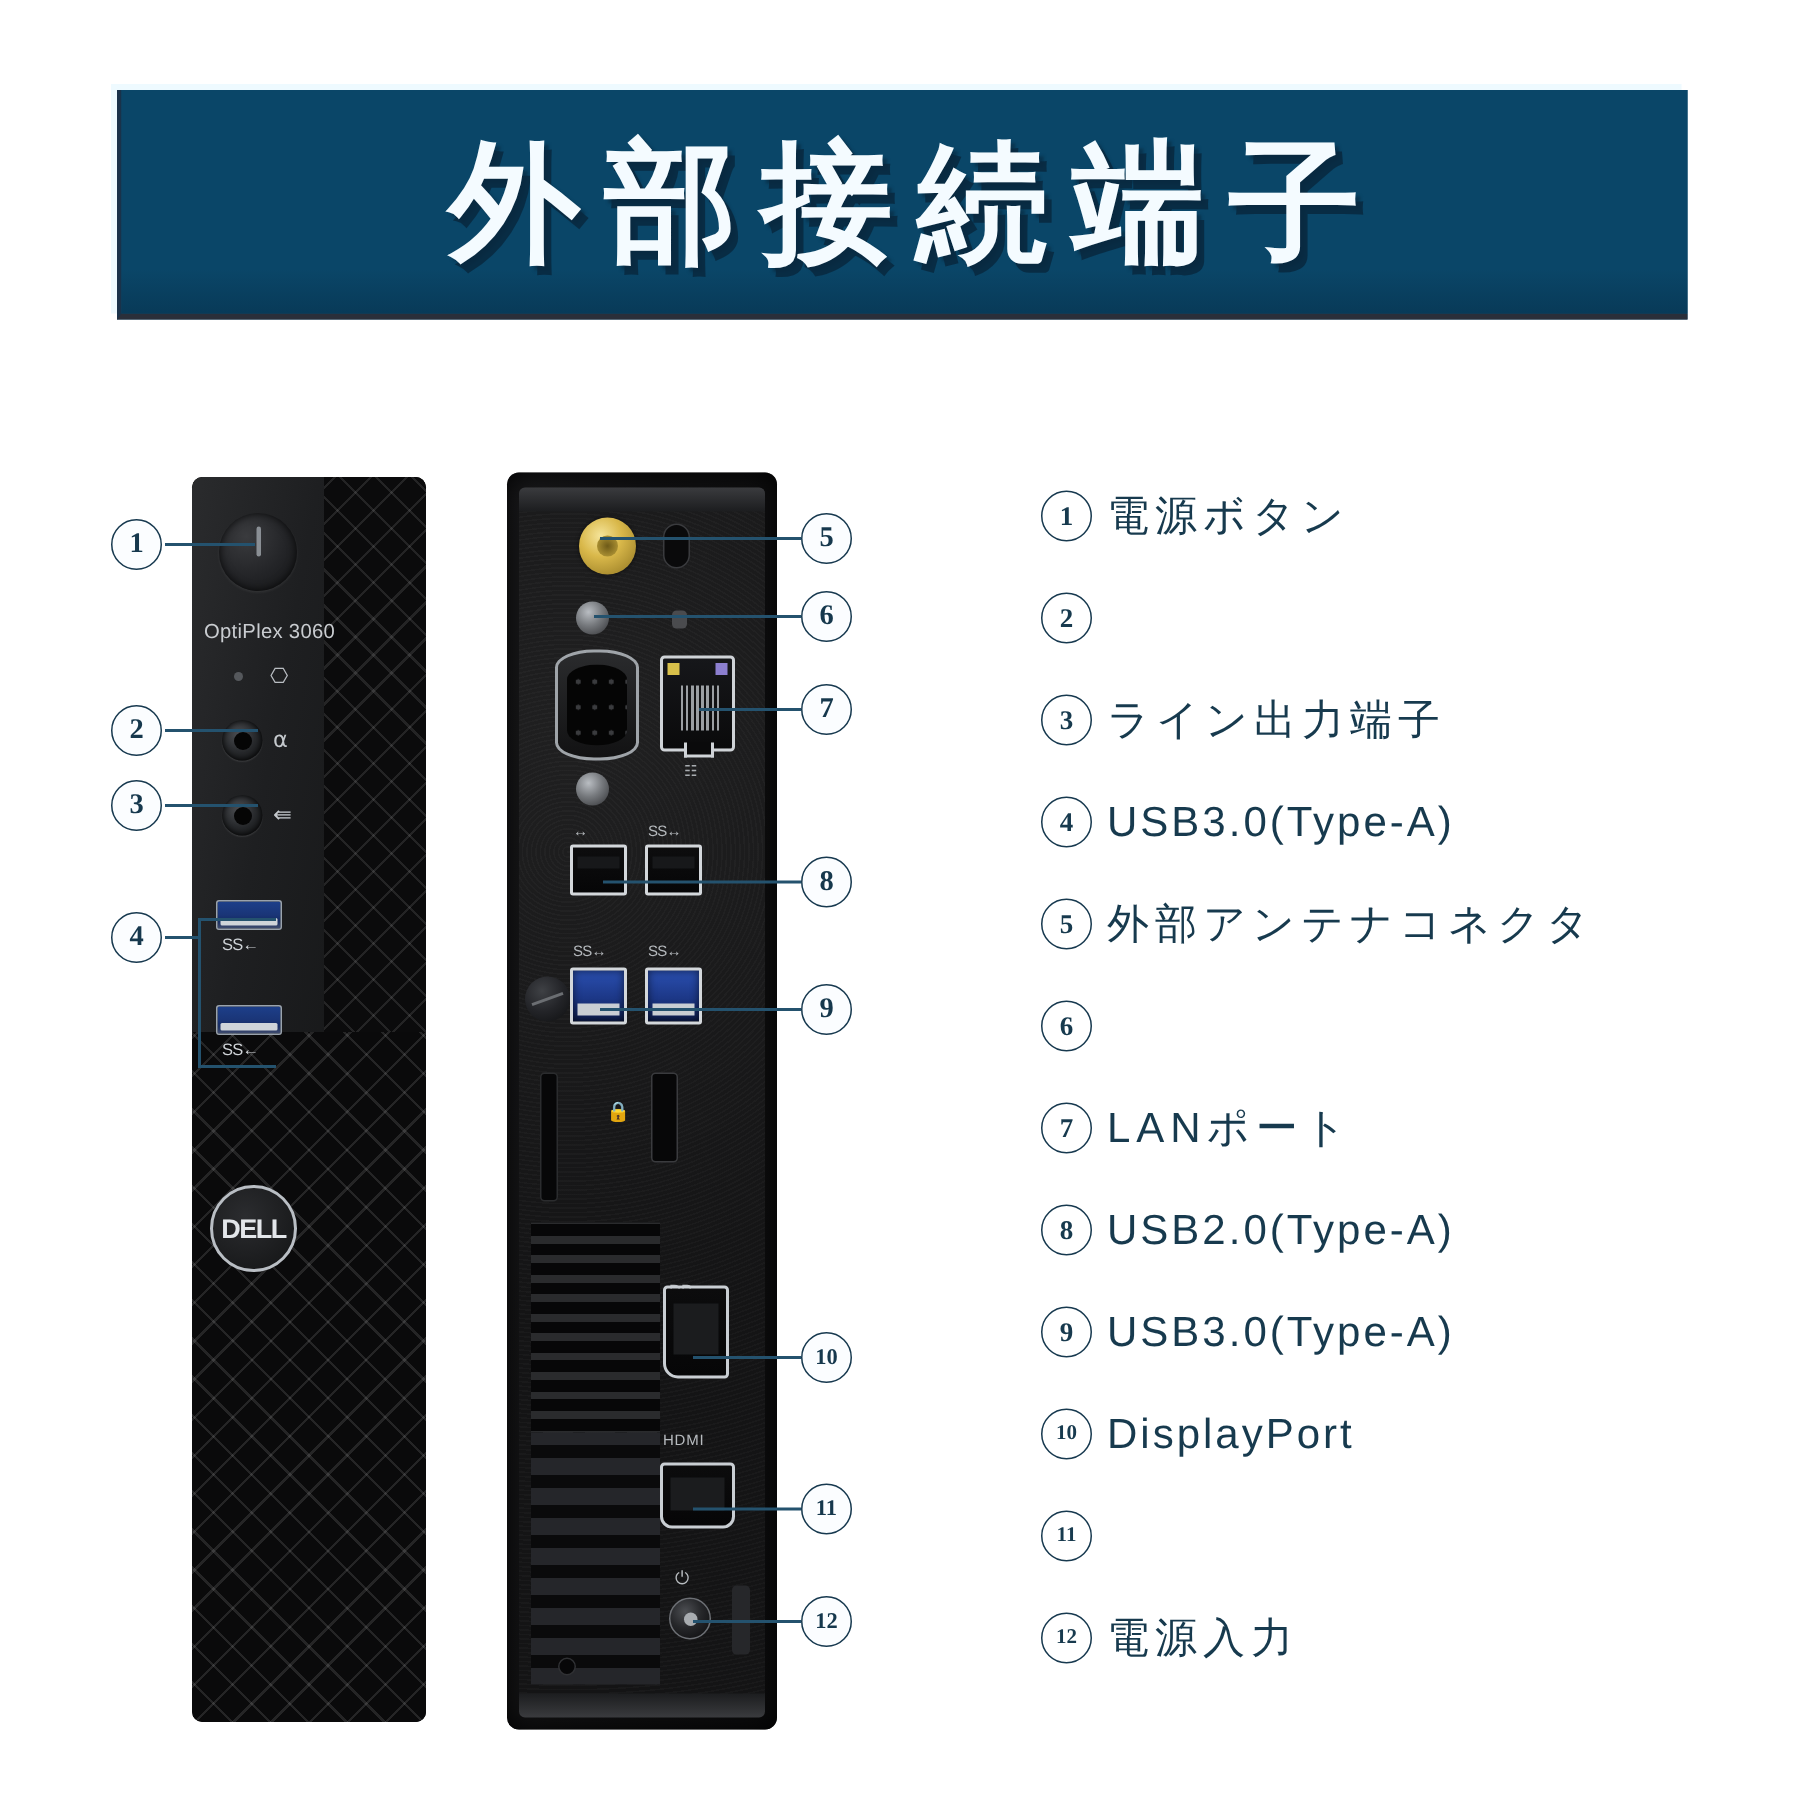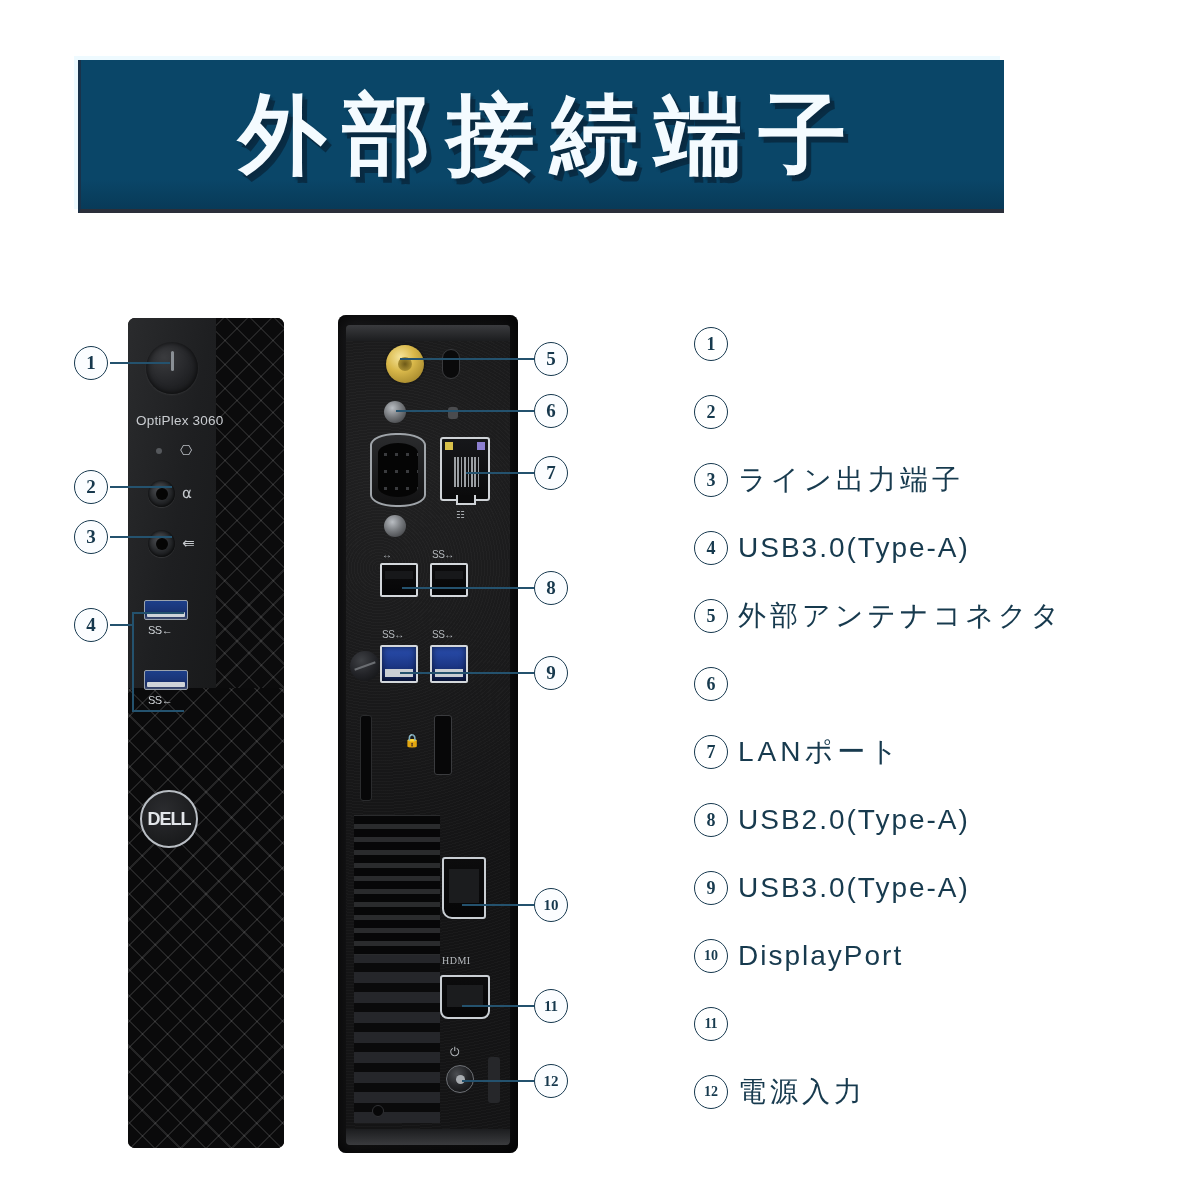--- a/index.html
+++ b/index.html
@@ -8,21 +8,21 @@
     background: #ffffff;
     font-family: "Liberation Sans", "DejaVu Sans", sans-serif;
     overflow: hidden;
   }
   #page { position: relative; width: 1200px; height: 1200px; background:#fff; }
 
   
   .banner {
     position: absolute;
     left: 78px; top: 60px;
-    width: 926px; height: 153px;
+    width: 1047px; height: 153px;
     background: #0a4668;
     border-left: 3px solid #19324a;
     border-bottom: 4px solid #2a2f3a;
     display: flex; align-items: center; justify-content: center;
     box-shadow: -4px -4px 0 0 #eefaff;
   }
   .banner-inner{
     position:absolute; left:0; top:0; right:0; bottom:0;
     background: linear-gradient(180deg,#0a4668 0%,#0a4668 80%,#083a58 100%);
   }
@@ -275,21 +275,21 @@
 
   .hdmi-port{
     position:absolute; left:102px; top:660px; width:50px; height:44px;
     background: linear-gradient(180deg,#0c0c0d,#060607);
     border:2px solid #c9ced3;
     border-radius: 3px 3px 8px 8px;
   }
   .hdmi-port::before{ content:""; position:absolute; left:5px; right:5px; top:8px; bottom:10px;
     background:#1b1c1e; }
   .hdmi-lbl{ position:absolute; left:104px; top:640px; color:#b7bbbf; font-size:10px;
-    letter-spacing:.5px;font-family:Liberation Serif, serif; }
+    letter-spacing:.5px; }
 
   .dc-jack{
     position:absolute; left:108px; top:750px; width:28px; height:28px; border-radius:50%;
     background: radial-gradient(circle at 38% 32%, #4c4e52 0%, #26272a 45%, #0a0a0b 100%);
     border:1px solid #6d7075;
   }
   .dc-jack::after{ content:""; position:absolute; left:50%; top:50%; width:9px;height:9px;
     margin:-4.5px 0 0 -4.5px; border-radius:50%; background:#a8acb0; }
   .dc-icon{ position:absolute; left:112px; top:730px; color:#b7bbbf; font-size:12px; }
   .side-tab{ position:absolute; left:150px; top:742px; width:12px; height:46px;
@@ -471,20 +471,21 @@
   <div class="callout wide" style="left:534px; top:989px;">11</div>
   <div class="lead lead-h" style="left:462px; top:1005px; width:72px;"></div>
 
   <div class="callout wide" style="left:534px; top:1064px;">12</div>
   <div class="lead lead-h" style="left:462px; top:1080px; width:72px;"></div>
 
   <div id="legend">
 
     <div class="legend-row">
       <span class="legend-num">1</span>
+      <span class="legend-label">電源ボタン</span>
     </div>
 
     <div class="legend-row">
       <span class="legend-num">2</span>
     </div>
 
     <div class="legend-row">
       <span class="legend-num">3</span>
       <span class="legend-label">ライン出力端子</span>
     </div>

